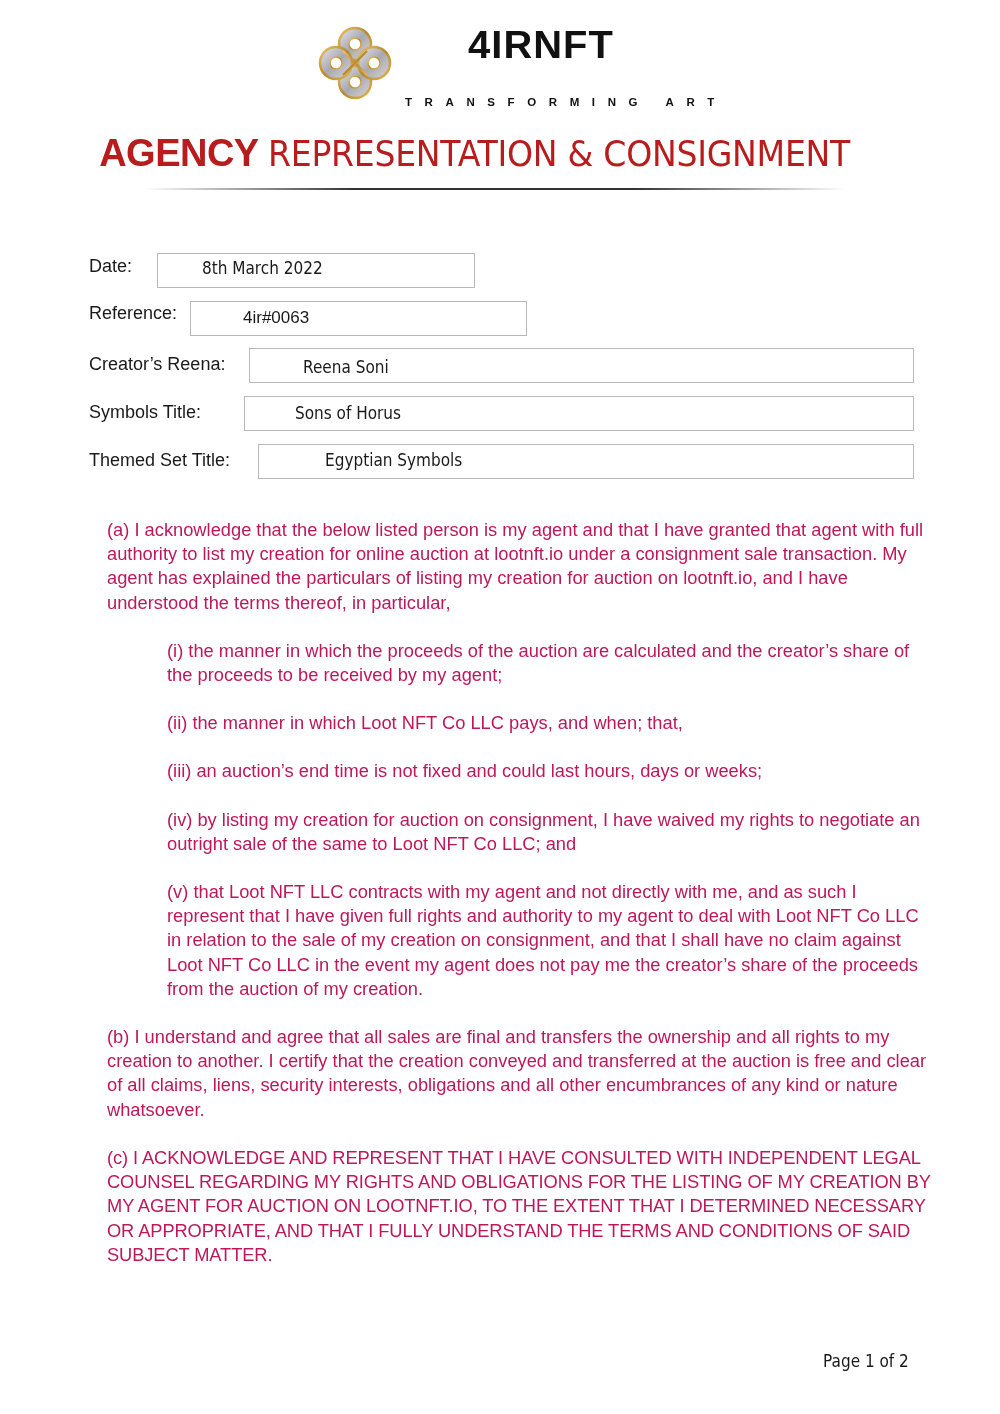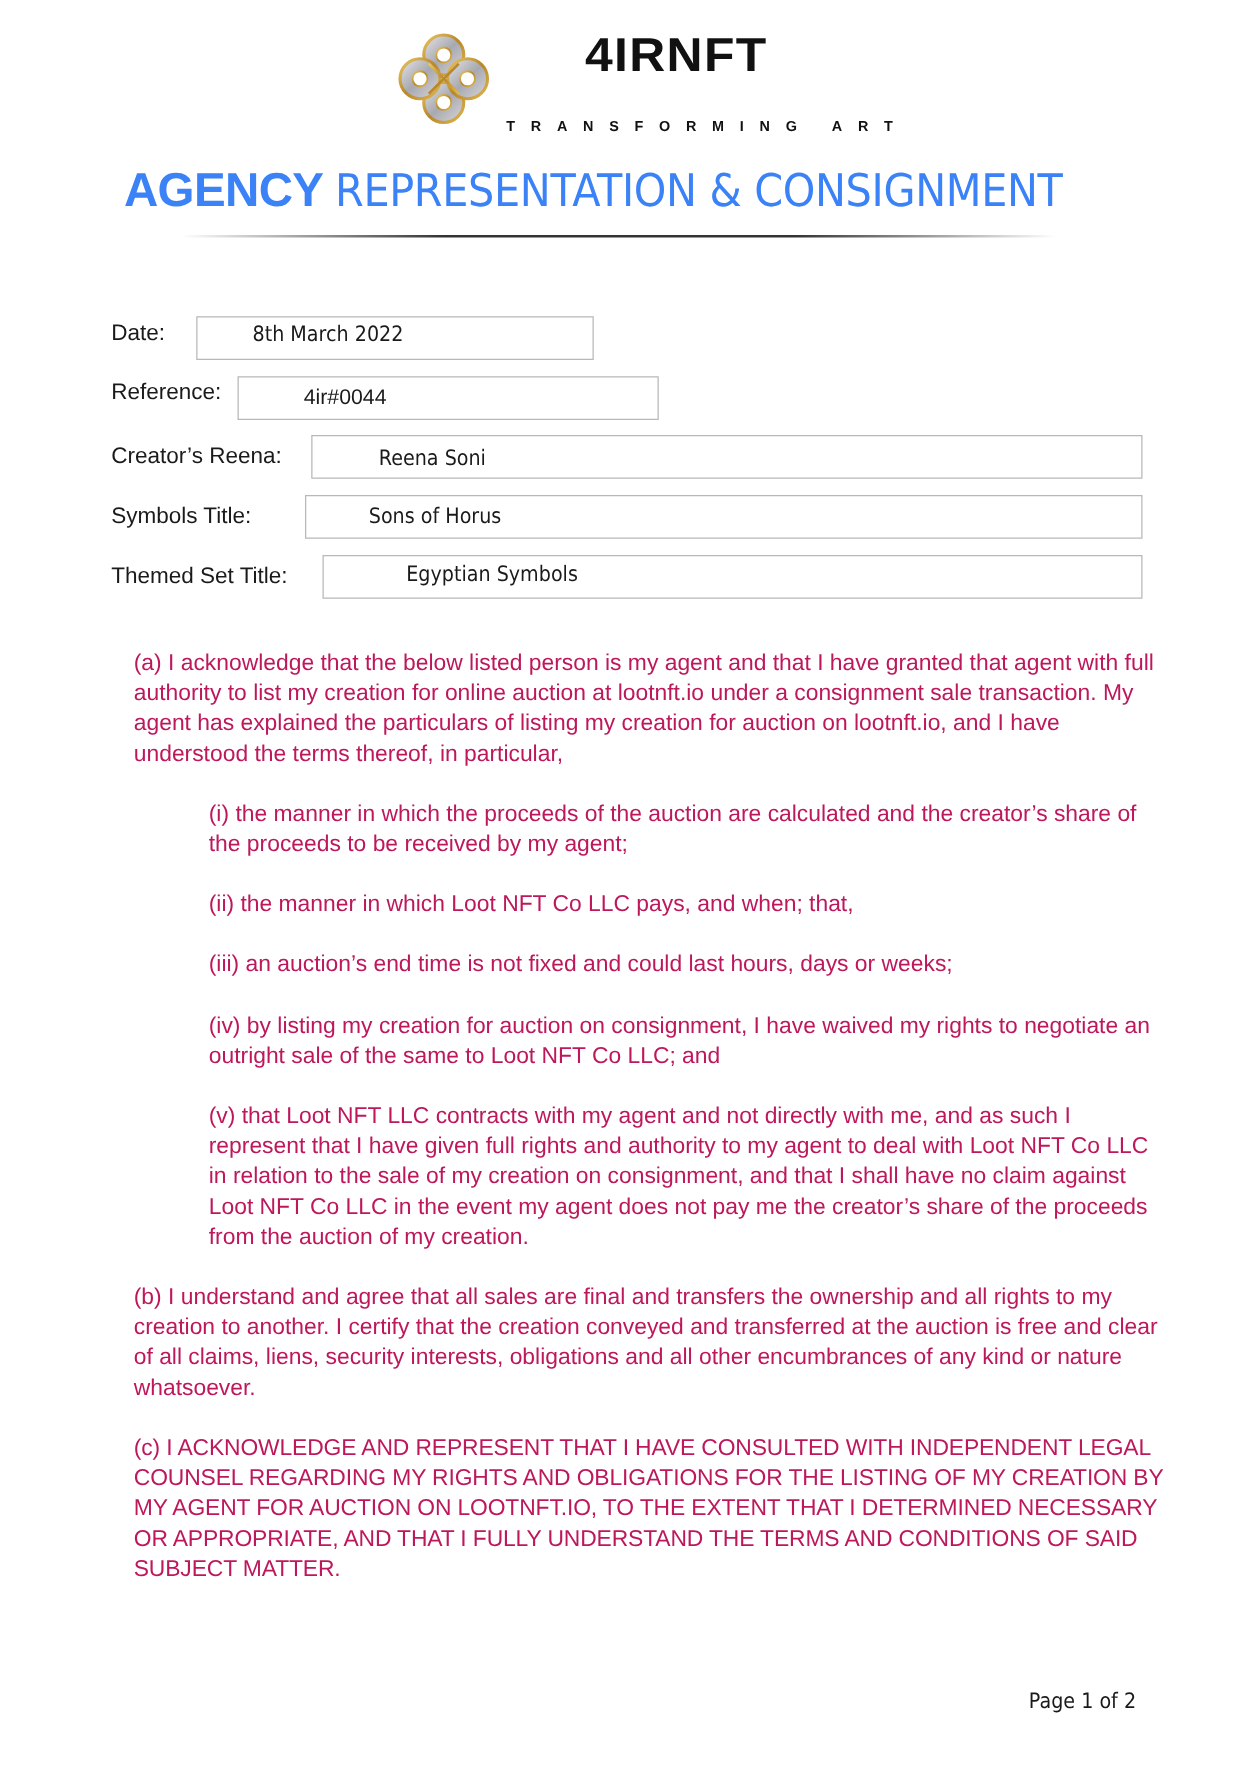--- a/index.html
+++ b/index.html
@@ -5,21 +5,21 @@
     html, body { margin: 0; padding: 0; background: #ffffff; }
     body { width: 1000px; height: 1414px; position: relative; overflow: hidden; color: #1a1a1a; }
     .page { position: absolute; inset: 0; }
 
     
     .logo-mark { position: absolute; left: 316px; top: 24px; width: 78px; height: 78px; }
     .brand-name { position: absolute; left: 468px; top: 26px; font-family: "Liberation Sans", sans-serif; font-weight: 900; font-size: 38px; letter-spacing: 1px; color: #111; line-height: 1; transform: scaleX(1.05); transform-origin: left; }
     .brand-tag { position: absolute; left: 405px; top: 81px; font-family: "Liberation Sans", sans-serif; font-weight: 700; font-size: 11.5px; letter-spacing: 12.6px; color: #111; line-height: 1; margin-top: 16px; }
 
     
-    .doc-title { position: absolute; left: 0; width: 1000px; top: 134px; text-align: center; font-size: 38px; line-height: 1; color: #3b82f6; white-space: nowrap; }
+    .doc-title { position: absolute; left: 0; width: 1000px; top: 134px; text-align: center; font-size: 38px; line-height: 1; color: #b91c1c; white-space: nowrap; }
     .doc-title .bold { font-family: "Liberation Sans", sans-serif; font-weight: 700; letter-spacing: -0.5px; }
     .doc-title .thin { font-family: "DejaVu Sans", sans-serif; font-weight: 400; font-size: 36px; letter-spacing: -0.3px; transform: scaleX(0.92); display: inline-block; transform-origin: left; }
     .title-rule { position: absolute; left: 145px; width: 700px; top: 188px; height: 2px; background: linear-gradient(to right, rgba(0,0,0,0), #333 30%, #333 70%, rgba(0,0,0,0)); }
 
     
     .field-label { position: absolute; left: 89px; font-family: "Liberation Sans", sans-serif; font-size: 18px; color: #1a1a1a; line-height: 1; }
     .field-box { position: absolute; border: 1.5px solid #b8b8b8; background: #fff; box-sizing: border-box; }
     .field-value { position: absolute; font-family: "DejaVu Sans", sans-serif; font-size: 17px; color: #1a1a1a; line-height: 1; transform: scaleX(0.9); transform-origin: left; white-space: nowrap; }
 
     
@@ -68,21 +68,21 @@
     <span class="thin">REPRESENTATION &amp; CONSIGNMENT</span>
   </div>
   <div class="title-rule"></div>
 
   <div class="field-label" style="top:257px;">Date:</div>
   <div class="field-box" style="left:157px; top:253px; width:318px; height:35px;"></div>
   <div class="field-value" style="left:202px; top:260px;">8th March 2022</div>
 
   <div class="field-label" style="top:304px;">Reference:</div>
   <div class="field-box" style="left:190px; top:301px; width:337px; height:35px;"></div>
-  <div class="field-value" style="left:243px; top:309px; font-family:'Liberation Sans', sans-serif; transform:none;">4ir#0044</div>
+  <div class="field-value" style="left:243px; top:309px; font-family:'Liberation Sans', sans-serif; transform:none;">4ir#0063</div>
 
   <div class="field-label" style="top:355px;">Creator’s Reena:</div>
   <div class="field-box" style="left:249px; top:348px; width:665px; height:35px;"></div>
   <div class="field-value" style="left:303px; top:359px;">Reena Soni</div>
 
   <div class="field-label" style="top:403px;">Symbols Title:</div>
   <div class="field-box" style="left:244px; top:396px; width:670px; height:35px;"></div>
   <div class="field-value" style="left:295px; top:405px;">Sons of Horus</div>
 
   <div class="field-label" style="top:451px;">Themed Set Title:</div>

